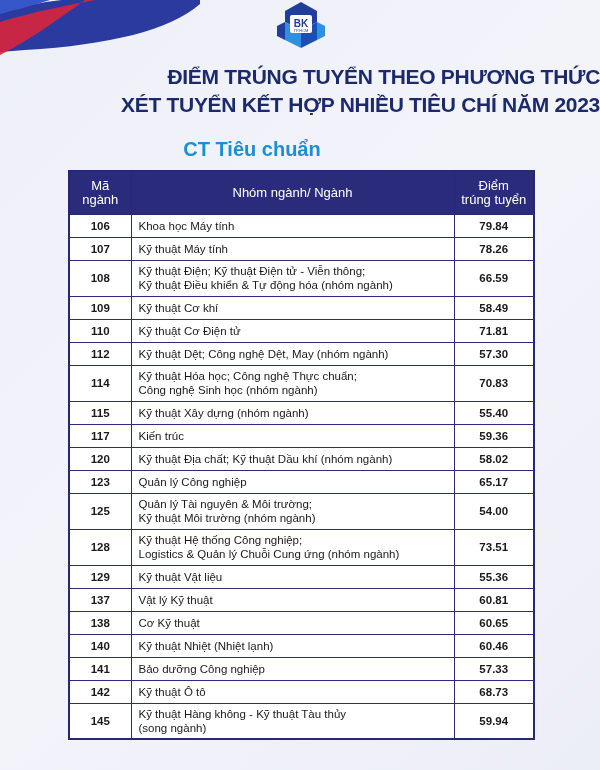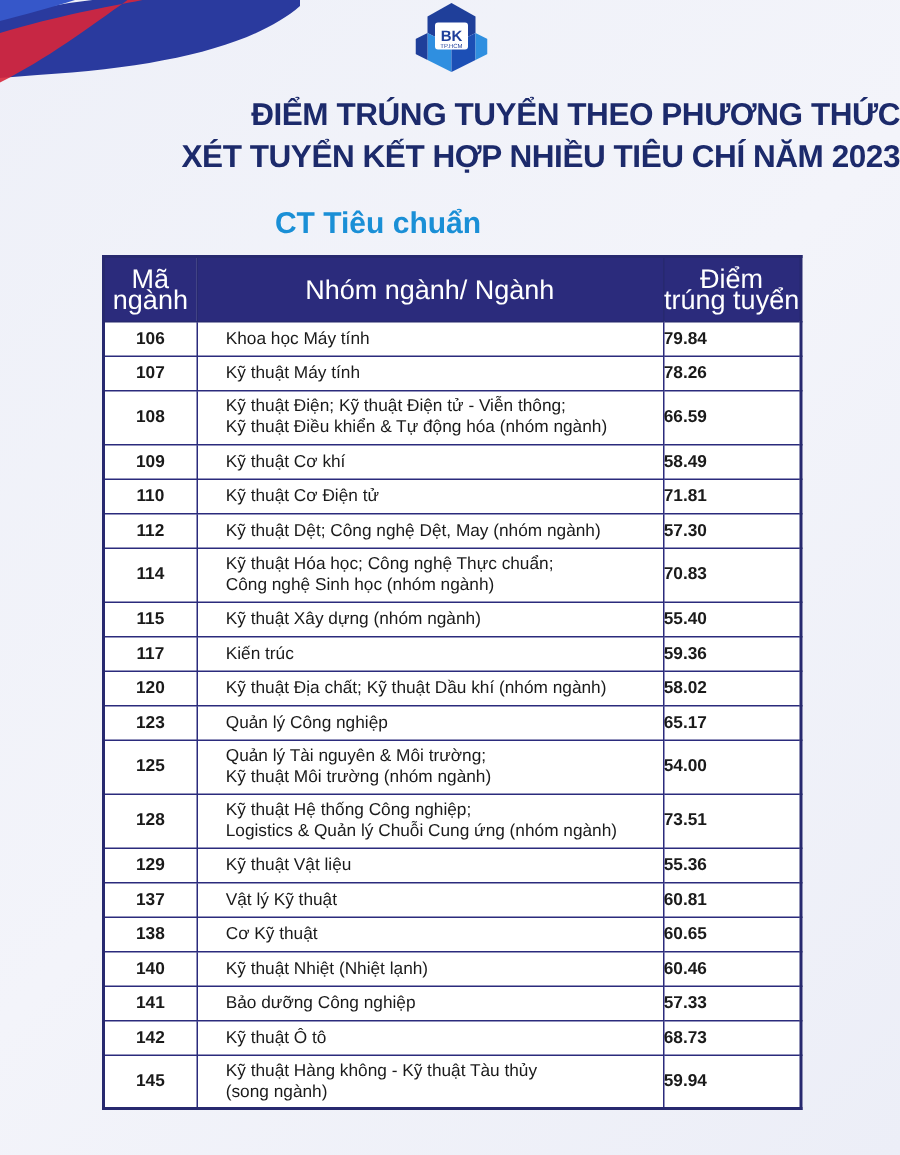--- a/index.html
+++ b/index.html
@@ -24,31 +24,31 @@
     .subtitle {
       position: absolute; left: 0; top: 138px; width: 504px; text-align: center;
       color: #1a8fd6; font-weight: bold; font-size: 20px;
     }
     table {
       position: absolute; left: 68px; top: 170px; width: 467px;
       border-collapse: collapse; background: #ffffff;
       border: 2px solid #27296f;
     }
     th {
-      background: #2b2b7c; color: #ffffff; font-weight: normal; font-size: 18px;
+      background: #2b2b7c; color: #ffffff; font-weight: normal; font-size: 13px;
       line-height: 14px; height: 43px; text-align: center; vertical-align: middle;
       border: 1px solid #27296f;
     }
     td {
       border: 1px solid #2b2b7c; font-size: 11.5px; line-height: 14px; color: #1a1a1a;
       vertical-align: middle; height: 23px;
     }
     td.code { width: 62px; text-align: center; font-weight: bold; margin-left: 36px; }
-    td.name { padding-left: 19px; }
-    td.score { width: 92px; text-align: left; font-weight: bold; }
+    td.name { padding-left: 7px; }
+    td.score { width: 80px; text-align: center; font-weight: bold; }
     tr.two td { height: 36px; }
   </style>
 </head>
 <body>
 
 <div class="ribbon">
   <svg width="200" height="60" viewBox="0 0 200 60">
     <path d="M0,12 C60,-5 120,-5 190,-2 L200,0 L200,4 C170,30 110,45 25,50 L0,52 Z" fill="#2a3a9e"></path>
     <path d="M0,22 C40,10 70,5 95,0 L85,0 C60,18 30,40 0,55 Z" fill="#d8263a" opacity="0.9"></path>
     <path d="M0,0 L50,0 C35,5 15,10 0,14 Z" fill="#3657c9"></path>

